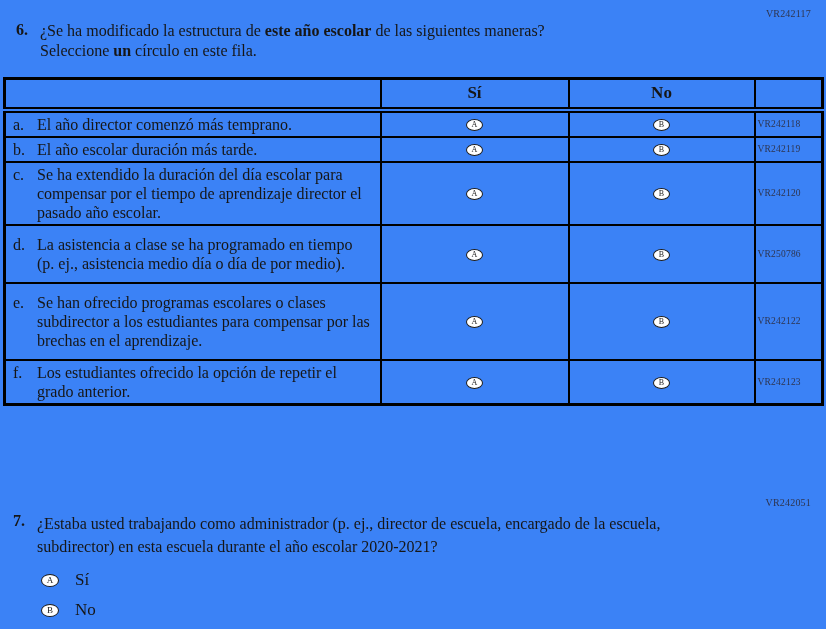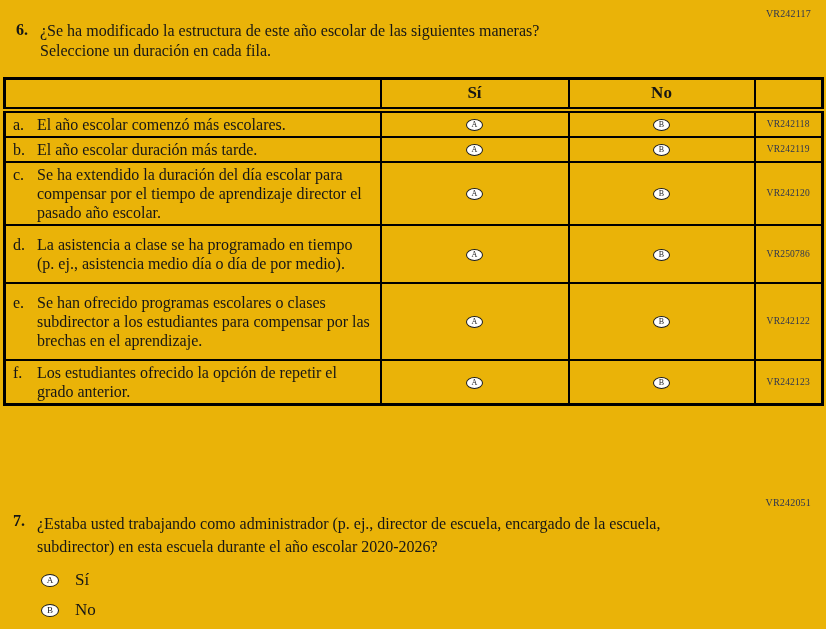--- a/index.html
+++ b/index.html
@@ -1,21 +1,21 @@
 <!DOCTYPE html>
 <html><head>
 <meta charset="utf-8">
 <style>
   * { margin: 0; padding: 0; box-sizing: border-box; }
   html, body { background: #e8e8e8; }
   #page {
     position: relative;
     width: 826px;
     height: 629px;
-    background: #eab308;
+    background: #3b82f6;
     font-family: "Liberation Serif", serif;
     color: #161616;
     overflow: hidden;
   }
   .form-code {
     position: absolute;
     right: 15px;
     font-size: 10px;
     letter-spacing: 0.2px;
     color: #2e3550;
@@ -34,21 +34,21 @@
     font-size: 16px;
     width: 24px;
     flex: 0 0 auto;
   }
   .q-text {
     font-size: 16px;
     line-height: 20px;
   }
   #q6-block .q-text { width: 534px; }
   #q7-block .q-text { width: 652px; line-height: 23px; }
-  .q-text b { font-weight: normal; }
+  .q-text b { font-weight: bold; }
 
   #answer-table {
     position: absolute;
     left: 3px;
     top: 77px;
     width: 818px;
     border-collapse: collapse;
     table-layout: fixed;
   }
   #answer-table col.c-item { width: 376px; }
@@ -83,21 +83,21 @@
     font-size: 16px;
     line-height: 19px;
   }
   .row-text {
     width: 334px;
     font-size: 16px;
     line-height: 19px;
   }
   td.bubble-cell { text-align: center; }
   td.code-cell {
-    text-align: center;
+    text-align: left;
     font-size: 9.5px;
     letter-spacing: 0.2px;
     color: #2e3550;
     padding: 0 2px;
   }
 
   .bubble {
     display: inline-flex;
     align-items: center;
     justify-content: center;
@@ -134,21 +134,21 @@
 </style>
 </head>
 <body>
 
 <div id="page">
 
   <div id="code-q6" class="form-code">VR242117</div>
 
   <div id="q6-block" class="question">
     <span class="q-number">6.</span>
-    <p class="q-text"><span>¿Se ha modificado la estructura de </span><b>este año escolar</b><span> de las siguientes maneras? Seleccione </span><b>un</b><span> duración en cada fila.</span></p>
+    <p class="q-text"><span>¿Se ha modificado la estructura de </span><b>este año escolar</b><span> de las siguientes maneras? Seleccione </span><b>un</b><span> círculo en este fila.</span></p>
   </div>
 
   <table id="answer-table">
     <colgroup>
       <col class="c-item">
         <col class="c-si">
         <col class="c-no">
         <col class="c-code">
     </colgroup>
     <thead>
@@ -157,21 +157,21 @@
         <th>Sí</th>
         <th>No</th>
         <th></th>
       </tr>
     </thead>
     <tbody>
       <tr class="r-a">
         <td class="item-cell">
             <div class="item-wrap">
               <span class="row-letter">a.</span>
-              <span class="row-text">El año escolar comenzó más escolares.</span>
+              <span class="row-text">El año director comenzó más temprano.</span>
             </div>
           </td>
         <td class="bubble-cell"><span class="bubble">
               <i>A</i>
             </span></td>
         <td class="bubble-cell"><span class="bubble">
               <i>B</i>
             </span></td>
         <td class="code-cell">VR242118</td>
       </tr>
@@ -250,21 +250,21 @@
             </span></td>
         <td class="code-cell">VR242123</td>
       </tr>
     </tbody>
   </table>
 
   <div id="code-q7" class="form-code">VR242051</div>
 
   <div id="q7-block" class="question">
     <span class="q-number">7.</span>
-    <p class="q-text">¿Estaba usted trabajando como administrador (p. ej., director de escuela, encargado de la escuela, subdirector) en esta escuela durante el año escolar 2020-2026?</p>
+    <p class="q-text">¿Estaba usted trabajando como administrador (p. ej., director de escuela, encargado de la escuela, subdirector) en esta escuela durante el año escolar 2020-2021?</p>
   </div>
 
   <div id="q7-option-si" class="q7-option">
     <span class="bubble">
         <i>A</i>
       </span>
     <span class="opt-label">Sí</span>
   </div>
   <div id="q7-option-no" class="q7-option">
     <span class="bubble">

